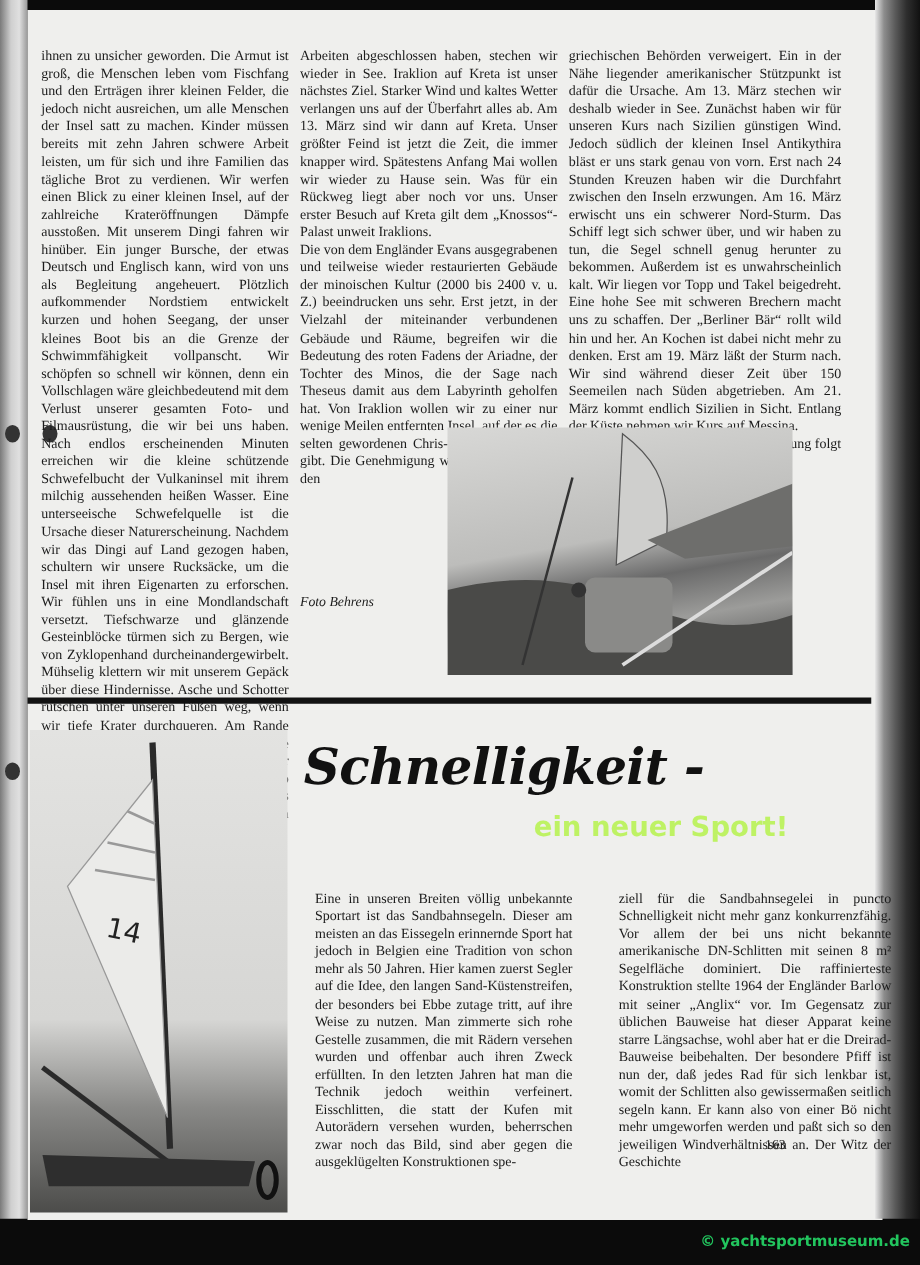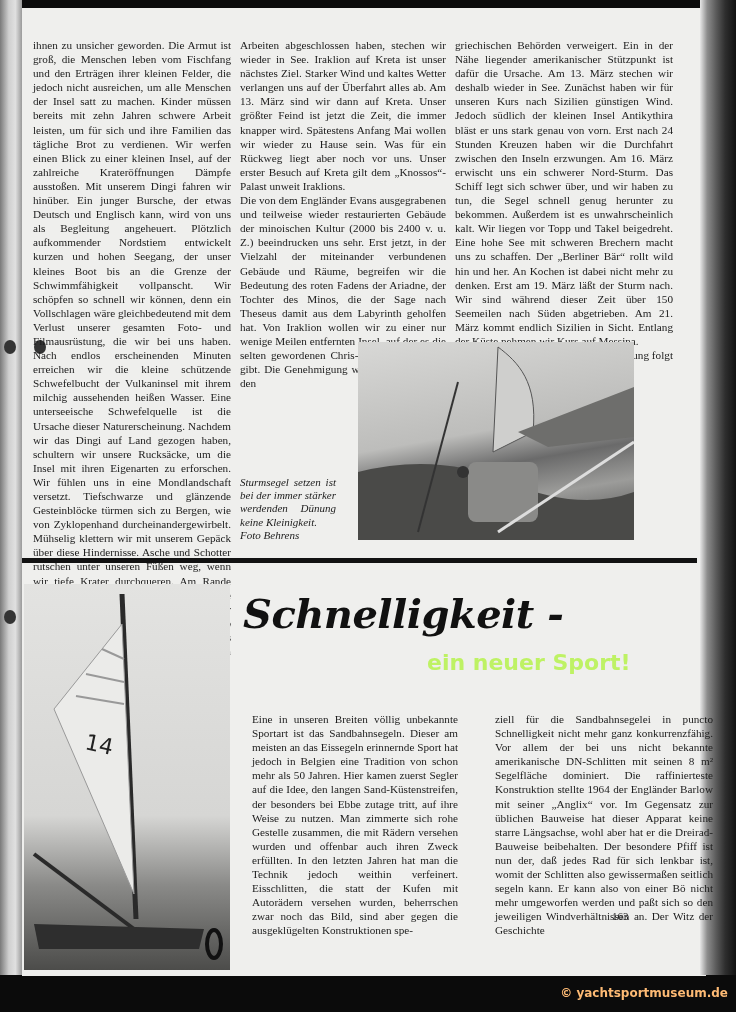--- a/index.html
+++ b/index.html
@@ -15,21 +15,21 @@
   .photo-top { position:absolute; left:358px; top:342px; width:276px; height:198px; background:linear-gradient(170deg,#d8d8d6 0%,#bdbdbb 45%,#6a6a6a 60%,#9c9c9a 75%,#3c3c3c 100%); overflow:hidden; }
   .caption { position:absolute; left:240px; top:476px; width:96px; font-style:italic; font-size:11px; line-height:13.2px; color:#1b1b1b; text-align:justify; }
   .caption .credit { }
   .rule { position:absolute; left:22px; top:558px; width:675px; height:5px; background:#121212; }
   .photo-bottom { position:absolute; left:24px; top:584px; width:206px; height:386px; background:linear-gradient(180deg,#e3e3e1 0%,#d6d6d4 60%,#8a8a88 78%,#4c4c4a 100%); overflow:hidden; }
   .title-script { position:absolute; left:243px; top:590px; font-family:"DejaVu Serif", serif; font-style:italic; font-weight:bold; font-size:40px; color:#111; letter-spacing:-0.5px; }
   .title-sub { position:absolute; left:427px; top:650px; font-family:"DejaVu Sans", sans-serif; font-weight:bold; font-size:22px; color:#bef264; }
   .c4 { left:252px; top:712px; width:206px; }
   .c5 { left:471px; top:712px; width:218px;margin-left:24px; }
   .page-num { position:absolute; left:612px; top:910px; font-size:11px; color:#1b1b1b; }
-  .watermark { position:absolute; right:8px; bottom:12px; font-family:"DejaVu Sans", sans-serif; font-weight:bold; font-size:12px; color:#fdba74; }
+  .watermark { position:absolute; right:8px; bottom:12px; font-family:"DejaVu Sans", sans-serif; font-weight:bold; font-size:12px; color:#22c55e; }
   .hole { position:absolute; width:12px; height:14px; border-radius:50%; background:#333; }
 </style>
 </head>
 <body>
 
 <div class="left-spine"></div>
 <div class="page"></div>
 <div class="right-edge"></div>
 
 <div class="hole" style="left:4px;top:340px;"></div>
@@ -54,21 +54,20 @@
     <path d="M160 90 L276 45 L276 95 L190 105 Z" fill="#6e6e6c"></path>
     <path d="M0 130 Q80 110 150 140 T276 150 L276 198 L0 198 Z" fill="#4a4a48"></path>
     <rect x="110" y="120" width="70" height="60" rx="8" fill="#8a8a88"></rect>
     <line x1="60" y1="190" x2="100" y2="40" stroke="#333" stroke-width="2"></line>
     <line x1="140" y1="190" x2="276" y2="100" stroke="#ddd" stroke-width="3"></line>
     <circle cx="105" cy="130" r="6" fill="#333"></circle>
   </svg>
 </div>
 
 <div class="caption">
-  <div>Sturmsegel setzen ist bei der immer stärker werdenden Dünung keine Kleinigkeit.</div>
   <div class="credit">Foto Behrens</div>
 </div>
 
 <div class="rule"></div>
 
 <div class="photo-bottom">
   <svg width="206" height="386" viewBox="0 0 206 386">
     <line x1="98" y1="10" x2="112" y2="335" stroke="#2a2a2a" stroke-width="5"></line>
     <path d="M98 40 L30 125 L110 310 Z" fill="#ebebe9" stroke="#999" stroke-width="1"></path>
     <line x1="52" y1="112" x2="100" y2="120" stroke="#999" stroke-width="2"></line>

